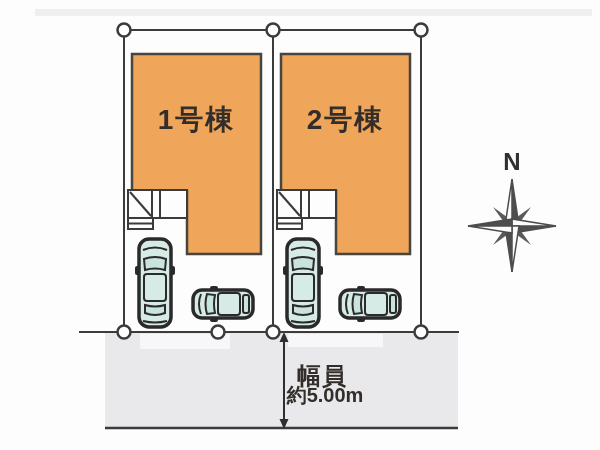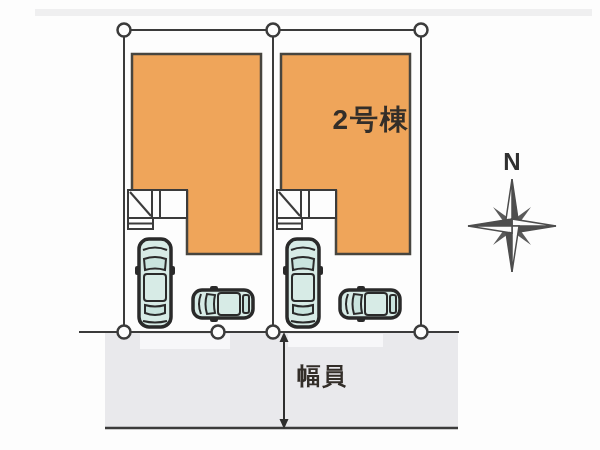--- a/index.html
+++ b/index.html
@@ -138,22 +138,24 @@
         <polygon points="44,0 0,7 0,0" style="fill:var(--compass)"></polygon>
         <polygon points="44,0 0,-7 0,0" style="fill:#fbfbfb"></polygon>
         <polygon points="0,46 -7,0 0,0" style="fill:var(--compass)"></polygon>
         <polygon points="0,46 7,0 0,0" style="fill:#fbfbfb"></polygon>
         <polygon points="-44,0 0,-7 0,0" style="fill:var(--compass)"></polygon>
         <polygon points="-44,0 0,7 0,0" style="fill:#fbfbfb"></polygon>
       </g>
     </g>
   </svg>
 
+  <div class="lbl building-label" style="left:132px;top:105px;width:129px;">1号棟</div>
 
-  <div class="lbl building-label" style="left:281px;top:105px;width:129px;text-align:right;">2号棟</div>
+  <div class="lbl building-label" style="left:281px;top:105px;width:129px;">2号棟</div>
 
 
   <div class="lbl road-width-caption" style="left:287px;top:363px;width:70px;">幅員</div>
 
+  <div class="lbl road-width-value" style="left:275px;top:384px;width:100px;">約5.00m</div>
 
   <div class="lbl north-label" style="left:497px;top:149px;width:30px;">N</div>
 
 </div>
 
 </body></html>

